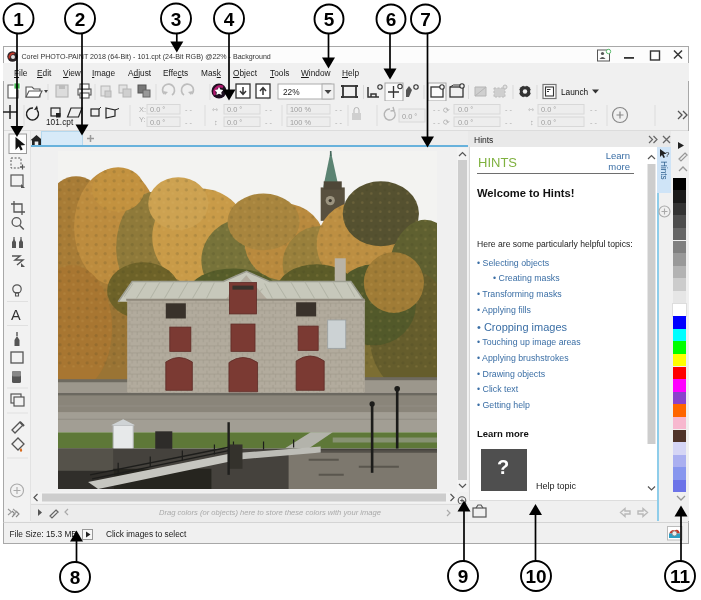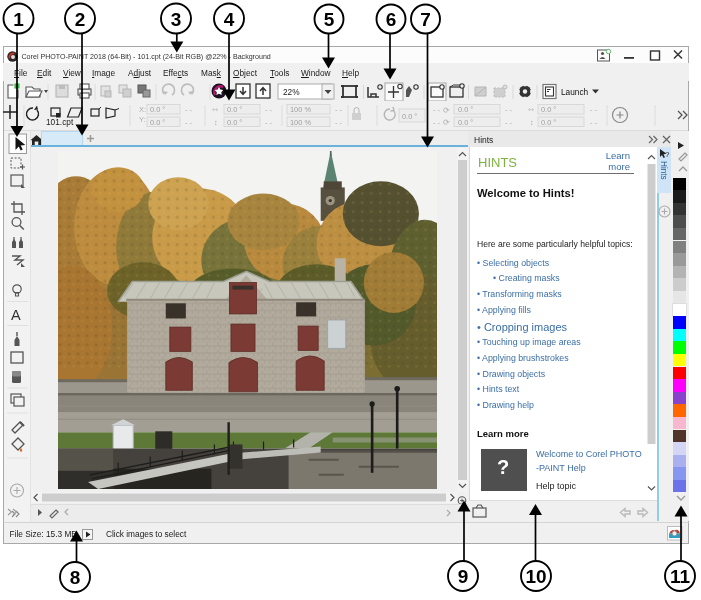--- a/index.html
+++ b/index.html
@@ -419,20 +419,21 @@
     <path d="M8.8 8.3 l2.8 2.8" stroke="#555" stroke-width="1.4"></path>
   </svg>
 
   <div id="dragbar"></div>
   <svg class="abs" style="left:6px;top:505px" width="70" height="14">
     <path d="M2 4 l3.5 3 l-3.5 3 M7 4 l3.5 3 l-3.5 3" stroke="#999" stroke-width="1.1" fill="none"></path>
     <path d="M32 4 l4 3.5 l-4 3.5 z" fill="#555"></path>
     <path d="M44 11 l6 -6 l2 2 l-6 6 z M50 5 l2.5 2.5" stroke="#666" stroke-width="1.2" fill="none"></path>
     <path d="M62 4 l-3 3 l3 3" stroke="#aaa" stroke-width="1.2" fill="none"></path>
   </svg>
+  <div class="t" style="left:159px;top:507.5px;font-size:7.6px;font-style:italic;color:#a9a9a9;">Drag colors (or objects) here to store these colors with your image</div>
   <svg class="abs" style="left:445px;top:509px" width="10" height="10">
       <path d="M2 1 l3 3 l-3 3" stroke="#aaa" stroke-width="1.2" fill="none"></path>
     </svg>
 
   <div id="hintshdr">
       <span style="position:absolute;left:6px;top:4px;">Hints</span>
     <svg class="abs" style="left:180px;top:4px" width="23" height="9">
       <path d="M1 1 l3.5 3.5 l-3.5 3.5 M5.5 1 l3.5 3.5 l-3.5 3.5" stroke="#666" stroke-width="1.2" fill="none"></path>
       <path d="M15 1 l7 7 M22 1 l-7 7" stroke="#666" stroke-width="1.3"></path>
     </svg>
@@ -444,26 +445,25 @@
   <div class="t" style="left:477px;top:186.5px;font-size:11.2px;font-weight:bold;color:#111;">Welcome to Hints!</div>
   <div class="t" style="left:477px;top:239px;font-size:8.6px;color:#222;">Here are some particularly helpful topics:</div>
   <div class="t" style="left:477px;top:257.5px;font-size:8.8px;color:#3a6ea5;">• Selecting objects</div>
   <div class="t" style="left:477px;top:273.4px;font-size:8.8px;color:#3a6ea5;margin-left:16px;">• Creating masks</div>
   <div class="t" style="left:477px;top:289.2px;font-size:8.8px;color:#3a6ea5;">• Transforming masks</div>
   <div class="t" style="left:477px;top:305.1px;font-size:8.8px;color:#3a6ea5;">• Applying fills</div>
   <div class="t" style="left:477px;top:320.9px;font-size:11px;color:#3a6ea5;">• Cropping images</div>
   <div class="t" style="left:477px;top:336.8px;font-size:8.8px;color:#3a6ea5;">• Touching up image areas</div>
   <div class="t" style="left:477px;top:352.6px;font-size:8.8px;color:#3a6ea5;">• Applying brushstrokes</div>
   <div class="t" style="left:477px;top:368.5px;font-size:8.8px;color:#3a6ea5;">• Drawing objects</div>
-  <div class="t" style="left:477px;top:384.3px;font-size:8.8px;color:#3a6ea5;">• Hints text</div>
-  <div class="t" style="left:477px;top:400.2px;font-size:8.8px;color:#3a6ea5;">• Drawing help</div>
+  <div class="t" style="left:477px;top:384.3px;font-size:8.8px;color:#3a6ea5;">• Click text</div>
+  <div class="t" style="left:477px;top:400.2px;font-size:8.8px;color:#3a6ea5;">• Getting help</div>
   <div class="t" style="left:477px;top:428px;font-size:9.5px;font-weight:bold;color:#111;">Learn more</div>
   <div class="abs" style="left:481px;top:449px;width:46px;height:42px;background:#4f4f4f;"></div>
   <div class="t" style="left:497px;top:456px;font-size:20px;color:#fff;font-weight:bold;">?</div>
-  <div class="t" style="left:536px;top:448px;font-size:9px;color:#3a6ea5;line-height:13.5px;">Welcome to Corel PHOTO<br>-PAINT Help</div>
   <div class="t" style="left:536px;top:481px;font-size:9px;color:#222;">Help topic</div>
   <svg class="abs" style="left:646px;top:150px" width="11" height="345">
     <path d="M2 9 l3.5 -3.5 l3.5 3.5" stroke="#555" stroke-width="1.2" fill="none"></path>
     <rect x="1.5" y="14" width="8" height="280" fill="#cdcdcd"></rect>
     <path d="M2 336.5 l3.5 3.5 l3.5 -3.5" stroke="#555" stroke-width="1.2" fill="none"></path>
   </svg>
   <div id="hintsbot"></div>
   <svg class="abs" style="left:470px;top:504px" width="185" height="15">
     <rect x="3" y="4" width="13" height="9" fill="none" stroke="#555" stroke-width="1.2"></rect>
     <path d="M6 4 l2 -3 h3 l2 3" fill="none" stroke="#555" stroke-width="1.2"></path>

